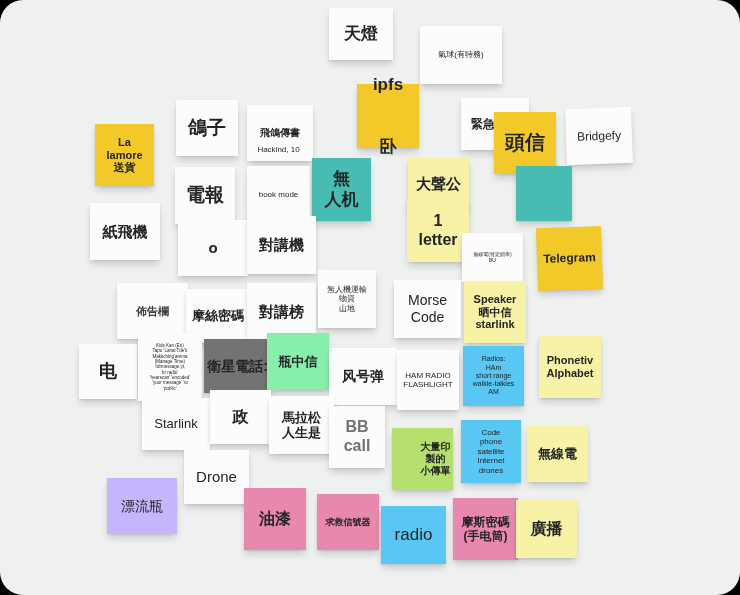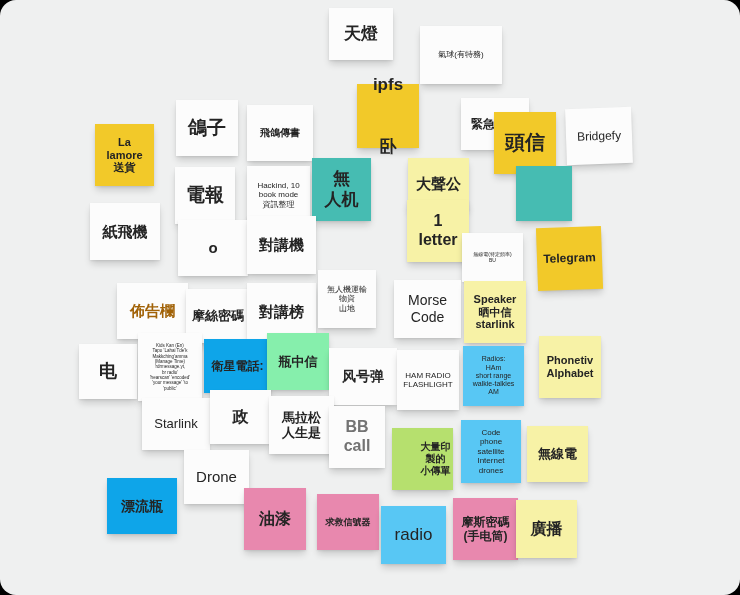--- a/index.html
+++ b/index.html
@@ -1,20 +1,20 @@
 <!DOCTYPE html>
 <html><head>
 <meta charset="utf-8">
 <style>
   html,body{margin:0;padding:0;background:#000;}
   .stage{width:740px;height:595px;position:relative;}
   .board{
     position:absolute;inset:0;
     background:#eff0f0;
-    border-radius:16px;
+    border-radius:23px;
     overflow:hidden;
     font-family:"Liberation Sans","DejaVu Sans",sans-serif;
   }
   .note{
     position:absolute;
     display:flex;flex-direction:column;
     align-items:center;justify-content:center;
     text-align:center;
     color:#242424;
     line-height:1.18;
@@ -56,21 +56,21 @@
         <div class="line">Bridgefy</div>
       </div>
       <div class="note" style="left: 95px; top: 124px; width: 59px; height: 62px; font-size: 11px; font-weight: 600; background: rgb(242, 201, 41); color: rgb(36, 36, 36);">
         <div class="line">La</div>
         <div class="line">lamore</div>
         <div class="line">送貨</div>
       </div>
       <div class="note" style="left: 175px; top: 167px; width: 60px; height: 57px; font-size: 19px; font-weight: 600; background: rgb(252, 252, 252); color: rgb(36, 36, 36);">
         <div class="line">電報</div>
       </div>
-      <div class="note" style="left: 247px; top: 166px; width: 63px; height: 58px; font-size: 8px; font-weight: 400; background: rgb(252, 252, 252); color: rgb(36, 36, 36);">
+      <div class="note" style="left: 247px; top: 166px; width: 63px; height: 58px; font-size: 8px; font-weight: 400; background: rgb(252, 252, 252); color: rgb(36, 36, 36); gap: 36px;">
         <div class="line">Hackind, 10</div>
         <div class="line">book mode</div>
         <div class="line">資訊整理</div>
       </div>
       <div class="note" style="left: 312px; top: 158px; width: 59px; height: 63px; font-size: 17px; font-weight: 600; background: rgb(70, 188, 178); color: rgb(36, 36, 36);">
         <div class="line">無</div>
         <div class="line">人机</div>
       </div>
       <div class="note" style="left: 408px; top: 158px; width: 61px; height: 52px; font-size: 15px; font-weight: 600; background: rgb(247, 242, 166); color: rgb(36, 36, 36);">
         <div class="line">大聲公</div>
@@ -89,21 +89,21 @@
         <div class="line">1</div>
         <div class="line">letter</div>
       </div>
       <div class="note" style="left: 462px; top: 233px; width: 61px; height: 49px; font-size: 5px; font-weight: 400; background: rgb(252, 252, 252); color: rgb(36, 36, 36);">
         <div class="line">無線電(特定頻率)</div>
         <div class="line">BU</div>
       </div>
       <div class="note" style="left: 537px; top: 227px; width: 65px; height: 63px; font-size: 12px; font-weight: 600; background: rgb(242, 201, 41); color: rgb(36, 36, 36); transform: rotate(-2deg);">
         <div class="line">Telegram</div>
       </div>
-      <div class="note" style="left: 117px; top: 283px; width: 71px; height: 56px; font-size: 15px; font-weight: 600; background: rgb(252, 252, 252); color: #a16207;">
+      <div class="note" style="left: 117px; top: 283px; width: 71px; height: 56px; font-size: 11px; font-weight: 600; background: rgb(252, 252, 252); color: #404040;">
         <div class="line">佈告欄</div>
       </div>
       <div class="note" style="left: 186px; top: 289px; width: 64px; height: 54px; font-size: 13px; font-weight: 600; background: rgb(252, 252, 252); color: rgb(36, 36, 36);">
         <div class="line">摩絲密碼</div>
       </div>
       <div class="note" style="left: 247px; top: 283px; width: 69px; height: 58px; font-size: 15px; font-weight: 600; background: rgb(252, 252, 252); color: rgb(36, 36, 36);">
         <div class="line">對講榜</div>
       </div>
       <div class="note" style="left: 318px; top: 270px; width: 58px; height: 58px; font-size: 8px; font-weight: 400; background: rgb(252, 252, 252); color: rgb(36, 36, 36);">
         <div class="line">無人機運輸</div>
@@ -126,21 +126,21 @@
         <div class="line">Kids Kan (En)</div>
         <div class="line">Tapo 'Lahai Tde'k</div>
         <div class="line">Makkching'amma</div>
         <div class="line">(Manage Time)</div>
         <div class="line">'rdrmessage.yt,</div>
         <div class="line">br radio'</div>
         <div class="line">'hearscan' 'encoded'</div>
         <div class="line">'your message' 'to</div>
         <div class="line">'public'</div>
       </div>
-      <div class="note" style="left: 204px; top: 339px; width: 67px; height: 54px; font-size: 12px; font-weight: 600; background: #0ea5e9; color: rgb(36, 36, 36);">
+      <div class="note" style="left: 204px; top: 339px; width: 67px; height: 54px; font-size: 14px; font-weight: 600; background: #737373; color: rgb(36, 36, 36);">
         <div class="line">衛星電話:</div>
       </div>
       <div class="note" style="left: 267px; top: 333px; width: 62px; height: 57px; font-size: 13px; font-weight: 600; background: #86efac; color: rgb(36, 36, 36); justify-content: center;">
         <div class="line">瓶中信</div>
       </div>
       <div class="note" style="left: 329px; top: 348px; width: 68px; height: 57px; font-size: 14px; font-weight: 600; background: rgb(252, 252, 252); color: rgb(36, 36, 36);">
         <div class="line">风号弹</div>
       </div>
       <div class="note" style="left: 397px; top: 350px; width: 62px; height: 60px; font-size: 8px; font-weight: 400; background: rgb(252, 252, 252); color: rgb(36, 36, 36);">
         <div class="line">HAM RADIO</div>
@@ -181,21 +181,21 @@
         <div class="line">satellite</div>
         <div class="line">Internet</div>
         <div class="line">drones</div>
       </div>
       <div class="note" style="left: 527px; top: 426px; width: 61px; height: 56px; font-size: 13px; font-weight: 600; background: rgb(247, 242, 166); color: rgb(36, 36, 36);">
         <div class="line">無線電</div>
       </div>
       <div class="note" style="left: 184px; top: 450px; width: 65px; height: 54px; font-size: 15px; font-weight: 500; background: rgb(252, 252, 252); color: rgb(36, 36, 36);">
         <div class="line">Drone</div>
       </div>
-      <div class="note" style="left: 107px; top: 478px; width: 70px; height: 56px; font-size: 14px; font-weight: 700; background: #0ea5e9; color: rgb(36, 36, 36);">
+      <div class="note" style="left: 107px; top: 478px; width: 70px; height: 56px; font-size: 14px; font-weight: 400; background: #c4b5fd; color: rgb(36, 36, 36);">
         <div class="line">漂流瓶</div>
       </div>
       <div class="note" style="left: 244px; top: 488px; width: 62px; height: 62px; font-size: 16px; font-weight: 600; background: rgb(232, 136, 174); color: rgb(36, 36, 36);">
         <div class="line">油漆</div>
       </div>
       <div class="note" style="left: 317px; top: 494px; width: 62px; height: 56px; font-size: 9px; font-weight: 600; background: rgb(232, 136, 174); color: rgb(36, 36, 36);">
         <div class="line">求救信號器</div>
       </div>
       <div class="note" style="left: 381px; top: 506px; width: 65px; height: 58px; font-size: 17px; font-weight: 500; background: rgb(88, 199, 244); color: rgb(36, 36, 36);">
         <div class="line">radio</div>

